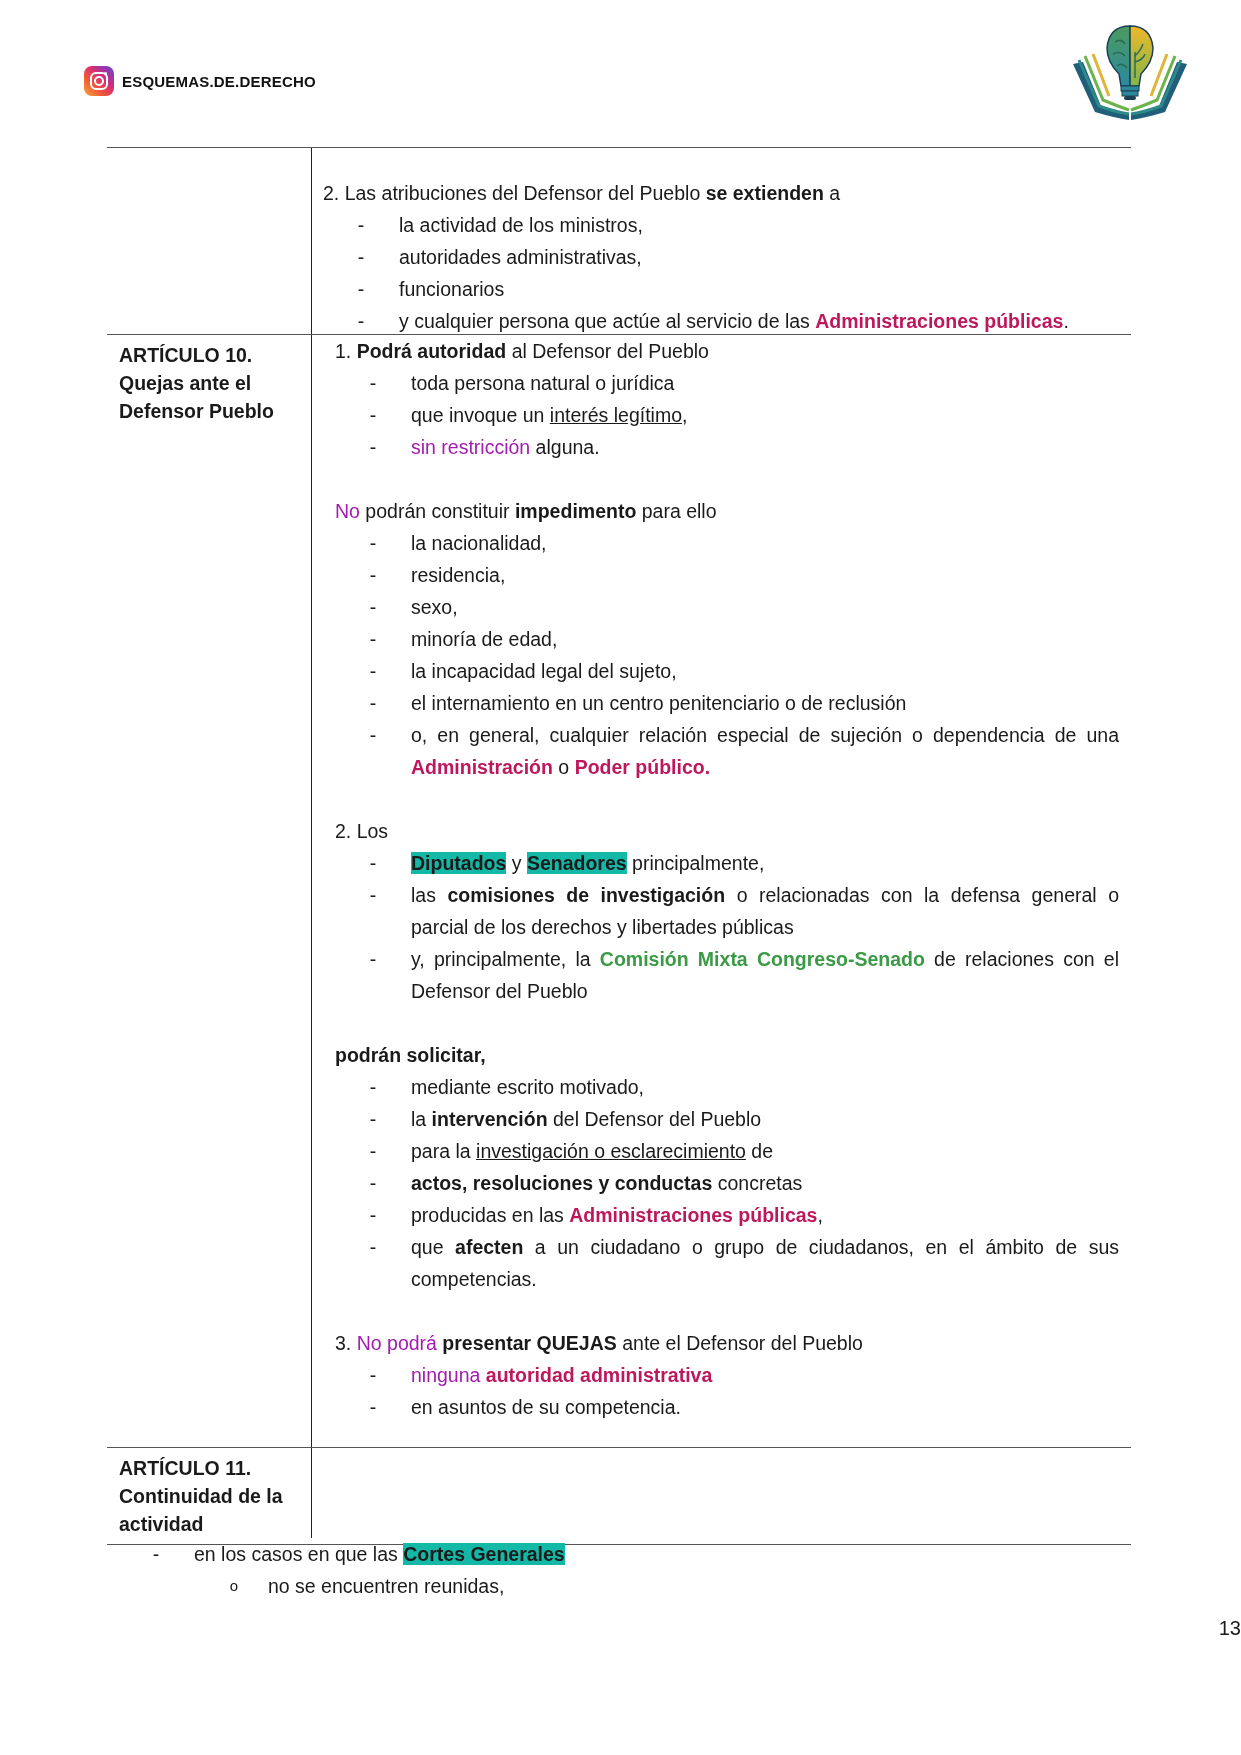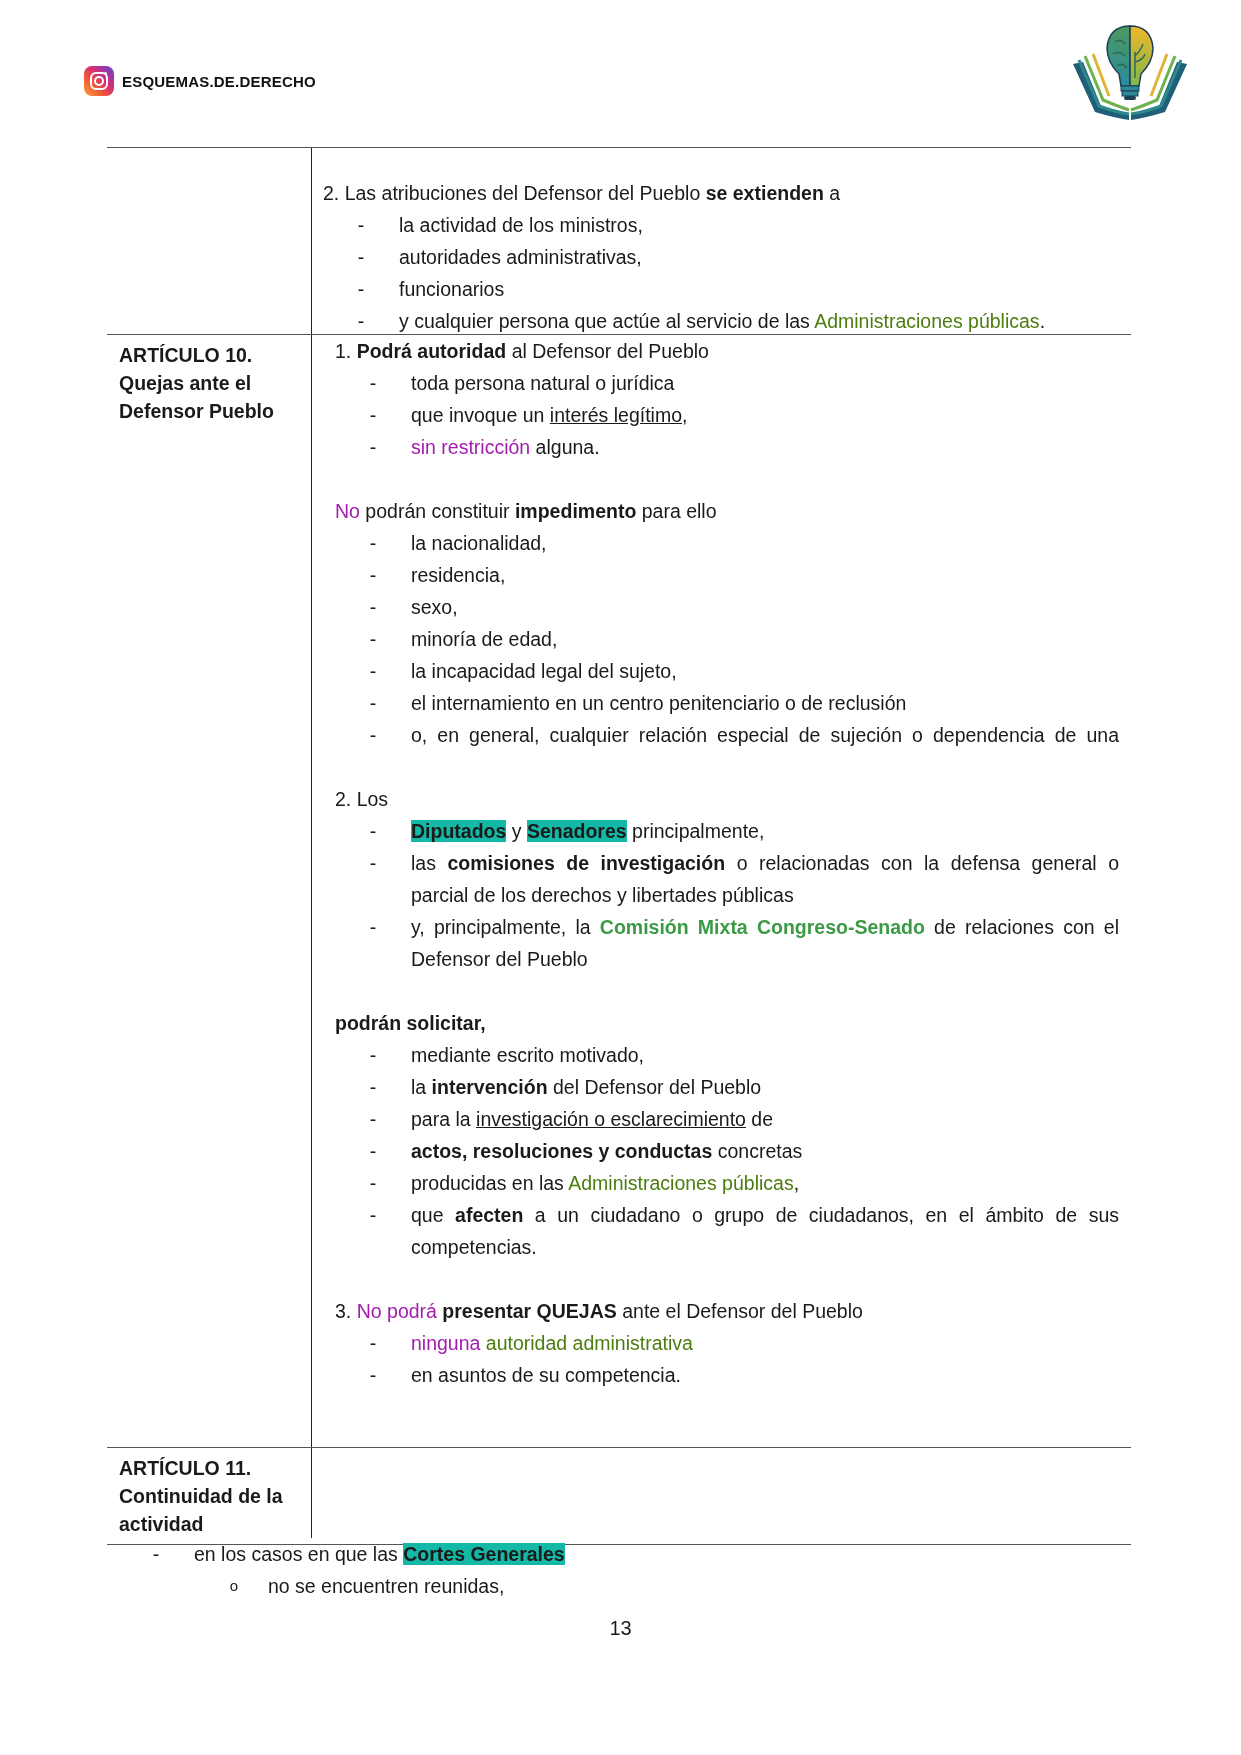--- a/index.html
+++ b/index.html
@@ -25,25 +25,25 @@
   .line { white-space: nowrap; }
   .just { text-align: justify; text-align-last: justify; white-space: normal; }
   .item { display: flex; }
   .item .dash { width: 76px; text-align: center; flex: none; }
   .item .txt { flex: 1; }
   .sub { display: flex; }
   .sub .bullet { width: 150px; text-align: right; padding-right: 30px; box-sizing: border-box; flex: none; font-size: 15px; }
   .blank { height: 32px; }
   b { font-weight: bold; }
   .red { color: #a21caf; font-weight: normal; }
-  .blue { color: #4d7c0f; font-weight: normal; }
+  .blue { color: #be185d; font-weight: bold; }
   .green { color: #3b9a45; font-weight: bold; }
   .hl { background: #14b8a6; font-weight: bold; }
   .u { text-decoration: underline; }
-  .page-number { position: absolute; top: 1617px; left: 0; width: 1241px; text-align: center; font-size: 20px; }
+  .page-number { position: absolute; top: 1617px; left: 0; width: 1241px; text-align: right; font-size: 20px; }
 </style>
 </head>
 <body>
 
 <div class="header-brand">
   <div class="ig-icon">
     <div class="ring"></div>
       <div class="lens"></div>
       <div class="dot"></div>
   </div>
@@ -148,20 +148,21 @@
           <span class="txt">la incapacidad legal del sujeto,</span>
         </div>
       <div class="item">
           <span class="dash">-</span>
           <span class="txt">el internamiento en un centro penitenciario o de reclusión</span>
         </div>
       <div class="item">
           <span class="dash">-</span>
           <span class="txt">
             <div class="just">o, en general, cualquier relación especial de sujeción o dependencia de una</div>
+            <div><span class="blue">Administración</span><span> o </span><span class="blue">Poder público.</span></div>
           </span>
         </div>
       <div class="blank"></div>
       <div class="line">2. Los</div>
       <div class="item">
           <span class="dash">-</span>
           <span class="txt"><span class="hl">Diputados</span><span> y </span><span class="hl">Senadores</span><span> principalmente,</span></span>
         </div>
       <div class="item">
           <span class="dash">-</span>

